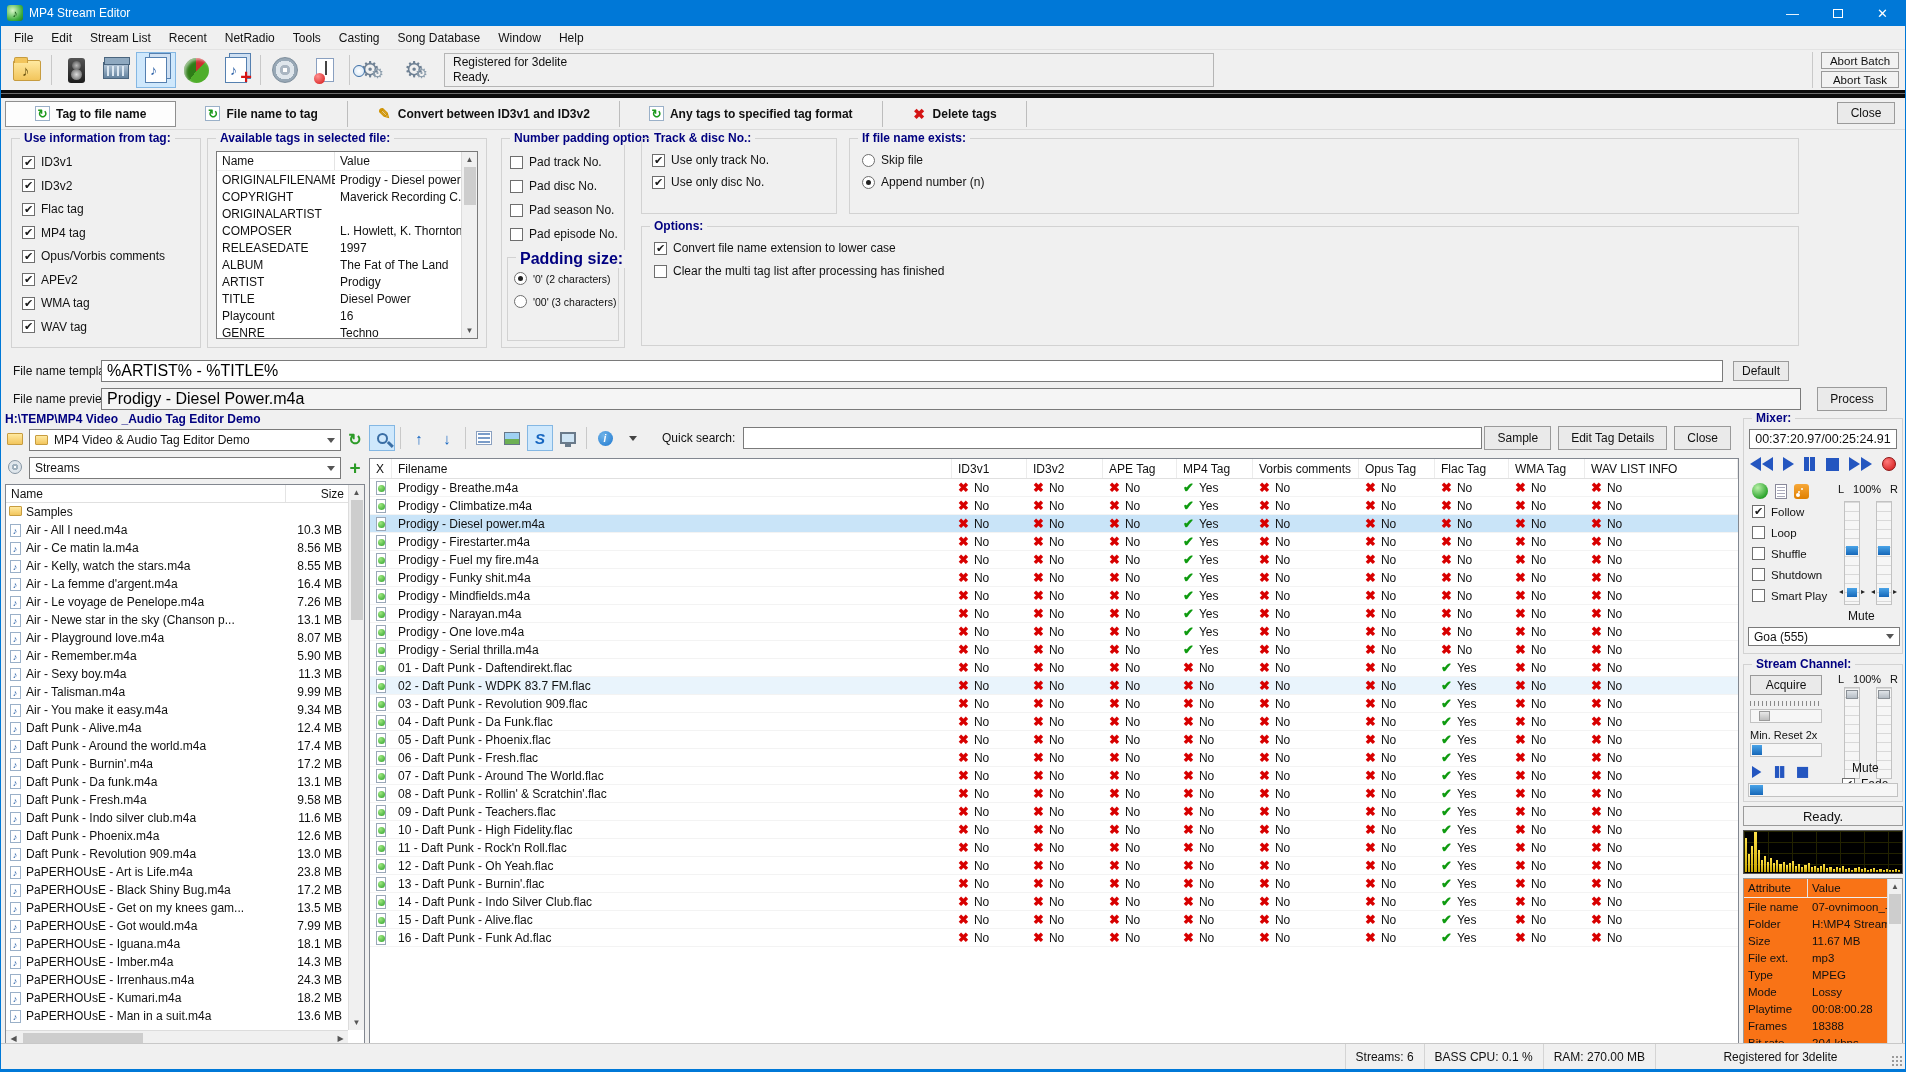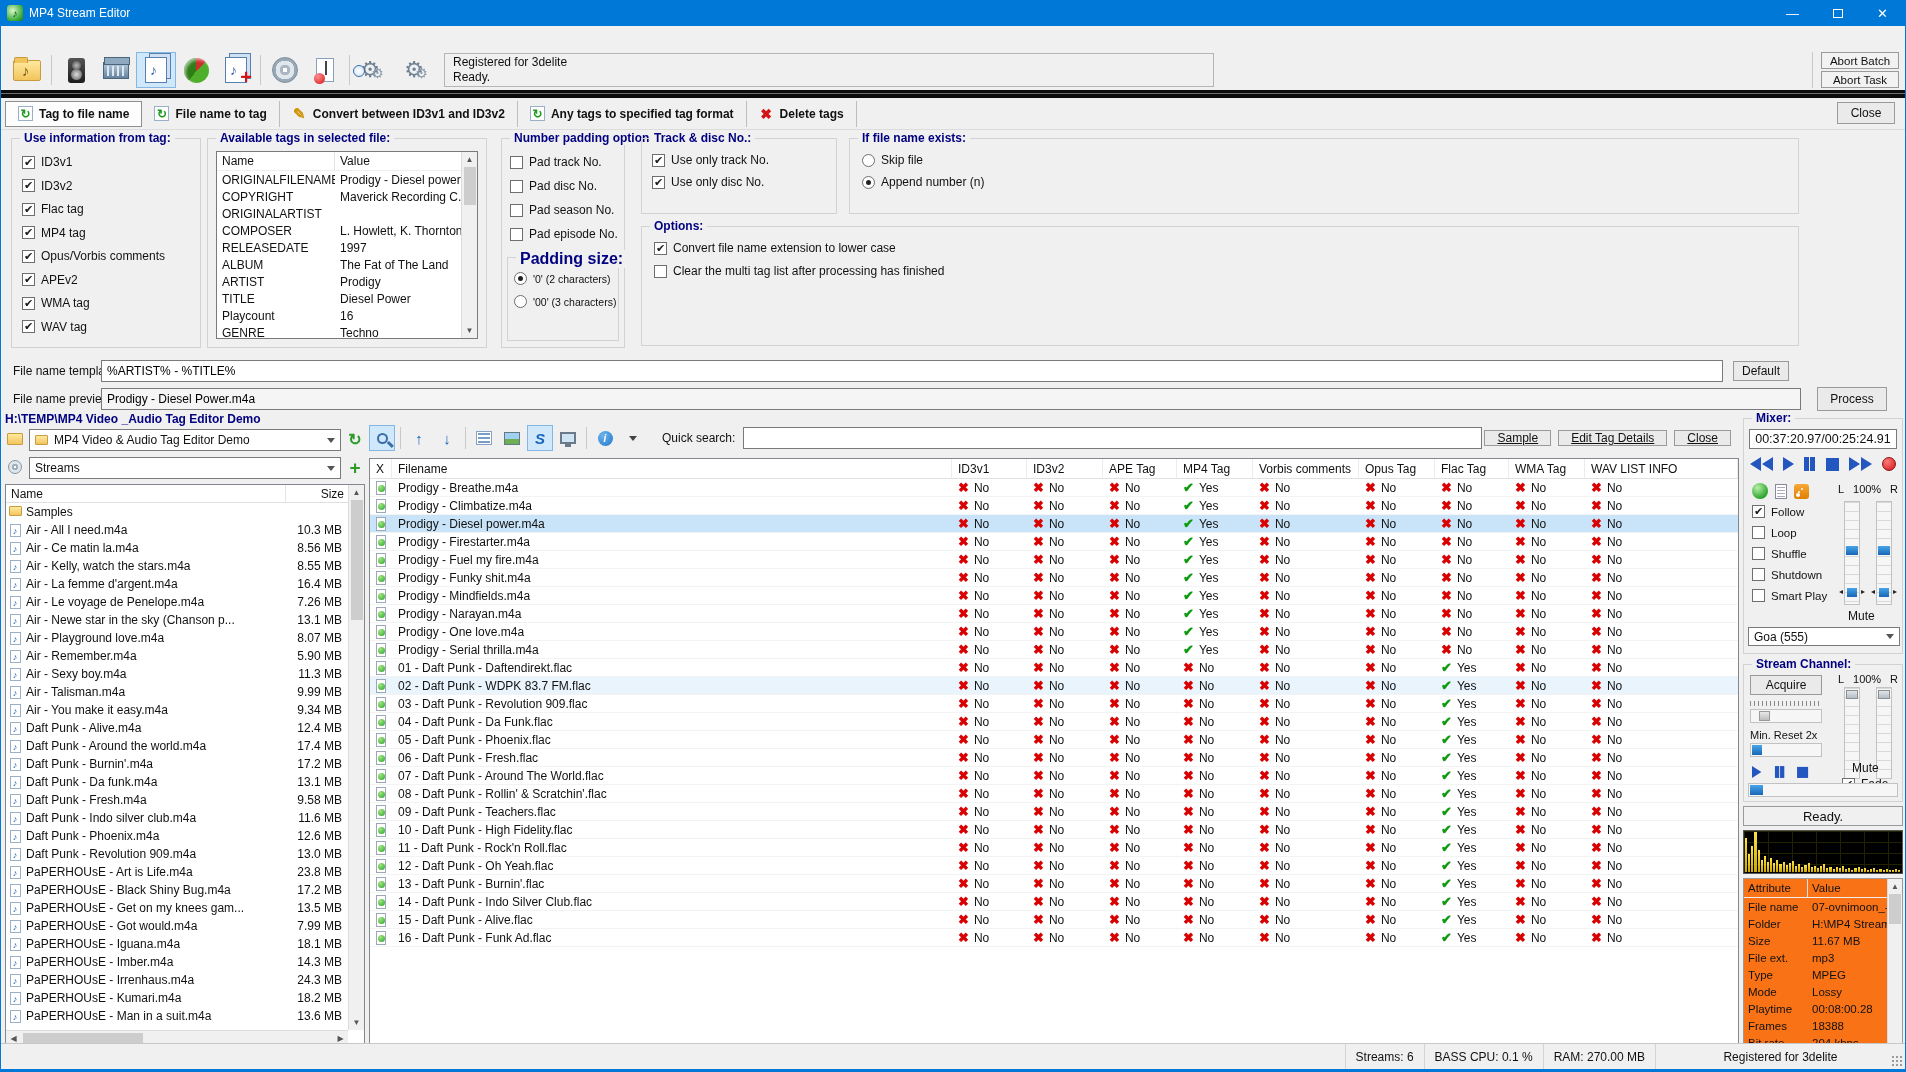--- a/index.html
+++ b/index.html
@@ -52,21 +52,21 @@
   .i-gears-clock .clock { position:absolute; left:-7px; top:8px; width:12px; height:12px; border-radius:50%; background:radial-gradient(#fff,#cfe2f4); border:1px solid #3c6ea5; }
   .tb-status { margin-left:10px; width:770px; height:34px; border:1px solid #b5b5b5; padding:1px 8px; line-height:15px; }
   .tb-aborts { margin-left:auto; display:flex; flex-direction:column; gap:2px; border-left:1px solid #c9c9c9; padding-left:8px; }
   .abort-btn { width:78px; height:17px; background:#f2f2f2; border:1px solid #9a9a9a; display:flex; align-items:center; justify-content:center; font-size:11.5px; }
 
   .blacksep { position:absolute; left:0; top:90px; width:100%; height:8px;
               background:linear-gradient(to bottom,#0c0c0c 0 3px,#6e6e6e 3px 4px,#0c0c0c 4px 8px); }
 
   
   .tabbar { position:absolute; left:0; top:98px; width:100%; height:32px; background:#f0f0f0; display:flex; align-items:center; padding-left:4px; border-bottom:1px solid #dcdcdc; }
-  .tab { height:26px; display:flex; align-items:center; gap:6px; padding:0 12px; border-right:1px solid #bdbdbd; font-weight:bold; }
+  .tab { height:26px; display:flex; align-items:center; gap:6px; padding:0 29px; border-right:1px solid #bdbdbd; font-weight:bold; }
   .tab.active { background:#fdfdfd; border:1px solid #8f8f8f; }
   .ticon { width:15px; height:15px; display:flex; align-items:center; justify-content:center; position:relative; }
   .ti-page-green { background:#fff; border:1px solid #9ab0c8; }
   .ti-page-green::after { content:"↻"; color:#1c9a1c; font-weight:bold; font-size:12px; }
   .ti-pen::after { content:"✎"; color:#cf9200; font-size:15px; }
   .ti-red-x::after { content:"✖"; color:#d41414; font-size:14px; font-weight:bold; }
   .tab-close { position:absolute; right:10px; top:4px; width:58px; height:22px; }
   .btn { background:#eaeaea; border:1px solid #9a9a9a; display:flex; align-items:center; justify-content:center; font-size:12px; }
 
   
@@ -84,21 +84,21 @@
   .trow.head { border-bottom:1px solid #eee; height:19px; }
   .trow.head .tcell { border-right:1px solid #e4e4e4; height:100%; display:flex; align-items:center; }
   .tcell { padding:0 5px; white-space:nowrap; overflow:hidden; }
   .vscroll { position:absolute; right:0; top:0; bottom:0; width:16px; background:#f0f0f0; border-left:1px solid #dcdcdc; display:flex; flex-direction:column; align-items:center; font-size:8px; color:#555; }
   .vscroll .sarr { height:15px; display:flex; align-items:center; justify-content:center; width:100%; }
   .vscroll .sthumb { width:12px; height:38px; background:#cdcdcd; }
 
   
   .formrow { position:absolute; left:0; display:flex; align-items:center; }
   .frlabel { width:100px; padding-left:12px; white-space:nowrap; }
-  .textinput { height:22px; border:1px solid #7a7a7a; background:#fff; padding:10px 5px; font-family:"Liberation Sans",sans-serif; font-size:12px; }
+  .textinput { height:22px; border:1px solid #7a7a7a; background:#fff; padding:10px 5px; font-family:"Liberation Sans",sans-serif; font-size:16px; }
   .previewbox { background:#f5f5f5; }
 
   
   .main { position:absolute; left:0; top:412px; width:100%; height:634px; }
 
   
   .filepanel { position:absolute; left:4px; top:0; width:360px; height:634px; }
   .ptitle { font-weight:bold; color:#000080; white-space:nowrap; overflow:hidden; }
   .frow-combo { position:absolute; left:0; display:flex; align-items:center; gap:4px; width:100%; height:24px; }
   .combo { flex:1; height:22px; border:1px solid #7a7a7a; background:#fff; display:flex; align-items:center; padding:0 5px; position:relative; }
@@ -136,21 +136,21 @@
              background-image:repeating-linear-gradient(to bottom,#7a9cc8 0 2px,transparent 2px 4px); background-size:12px 100%; background-position:1px 1px; background-repeat:no-repeat; }
   .si-image { width:16px; height:13px; border:1px solid #667788; background:linear-gradient(#9fd1f2 0 55%, #6db054 55% 100%); }
   .si-s { color:#1565c0; font-weight:bold; font-size:15px; font-style:italic; }
   .si-monitor { width:16px; height:12px; border:2px solid #6a7a8a; background:#cfe4f4; position:relative; }
   .si-monitor::after { content:""; position:absolute; left:3px; bottom:-5px; width:6px; height:3px; background:#6a7a8a; }
   .si-info { width:15px; height:15px; border-radius:50%; background:radial-gradient(circle at 35% 30%, #6fb3e8, #1e78d0); color:#fff; font-weight:bold; font-size:10px; display:flex; align-items:center; justify-content:center; font-style:italic; }
   .si-caret { width:0; height:0; border-left:4px solid transparent; border-right:4px solid transparent; border-top:5px solid #444; }
   .qslabel { margin-left:14px; margin-right:6px; white-space:nowrap; }
   .qsinput { flex:1; max-width:760px; }
   .sbuttons { display:flex; gap:7px; margin-left:auto; margin-right:8px; }
-  .sbuttons .btn { height:16px; padding:0 12px;text-decoration:underline; }
+  .sbuttons .btn { height:24px; padding:0 12px; }
   .stable { position:absolute; left:0; top:46px; right:0; bottom:0; background:#fff; border:1px solid #828790; overflow:hidden; }
   .sgrid { display:grid; grid-template-columns:22px 560px 75px 76px 74px 76px 106px 76px 74px 76px 1fr; align-items:center; }
   .shead { height:20px; border-bottom:1px solid #e0e0e0; }
   .shead > div { padding:0 6px; white-space:nowrap; overflow:hidden; border-right:1px solid #ececec; height:100%; display:flex; align-items:center; }
   .srow { height:18px; border-bottom:1px solid #f3f3f3; }
   .srow.sel { background:#c9e4f8; }
   .srow.sel2 { background:#e9f4fc; }
   .scell { padding:0 6px; white-space:nowrap; overflow:hidden; display:flex; align-items:center; gap:5px; }
   .sic { display:inline-block; width:11px; height:14px; background:#fff; border:1px solid #9aa8b8; position:relative; }
   .sic::after { content:""; position:absolute; left:1px; top:3px; width:7px; height:7px; border-radius:50%; background:radial-gradient(circle at 35% 30%, #9fe87f, #2ca02c); }
@@ -219,20 +219,32 @@
     <span class="titletext">MP4 Stream Editor</span>
     <div class="wincontrols">
       <div class="winbtn">—</div>
       <div class="winbtn">
           <span class="maxglyph"></span>
         </div>
       <div class="winbtn">✕</div>
     </div>
   </div>
 
+  <div class="menubar" id="menubar">
+      <div class="menu-item">File</div>
+      <div class="menu-item">Edit</div>
+      <div class="menu-item">Stream List</div>
+      <div class="menu-item">Recent</div>
+      <div class="menu-item">NetRadio</div>
+      <div class="menu-item">Tools</div>
+      <div class="menu-item">Casting</div>
+      <div class="menu-item">Song Database</div>
+      <div class="menu-item">Window</div>
+      <div class="menu-item">Help</div>
+    </div>
 
   <div class="toolbar">
     <div class="tb-icons" id="tb-buttons">
         <div class="tbtn">
           <span class="tbi i-folder-music"></span>
         </div>
         <div class="tb-sep"></div>
         <div class="tbtn">
           <span class="tbi i-speaker"></span>
         </div>

